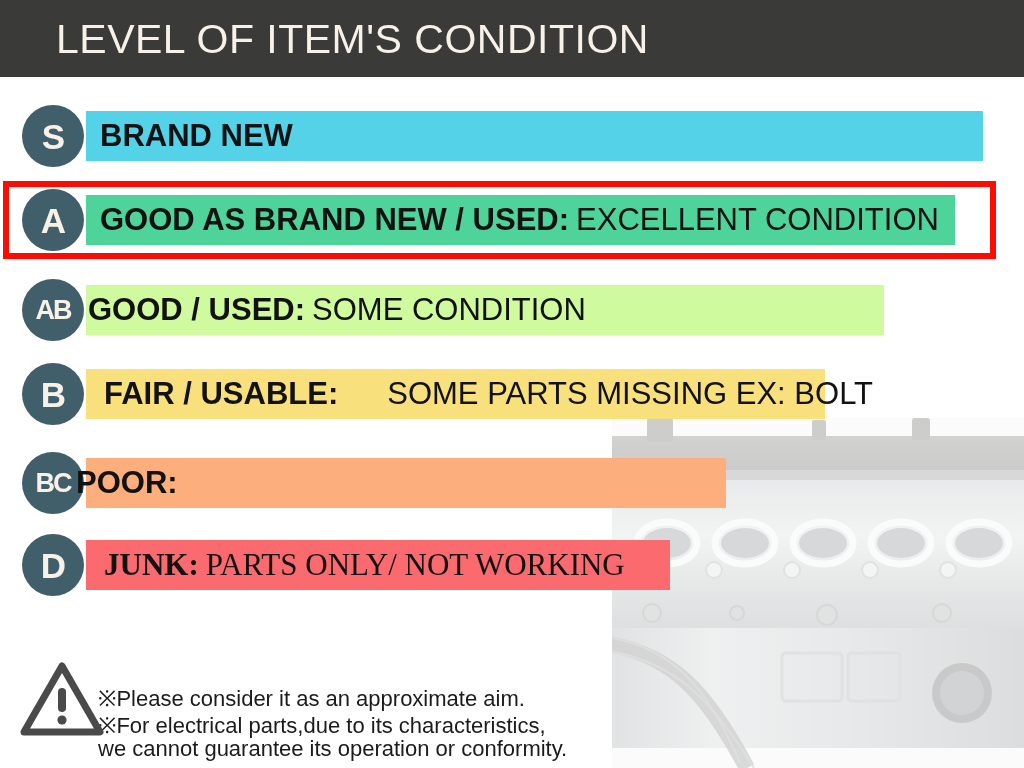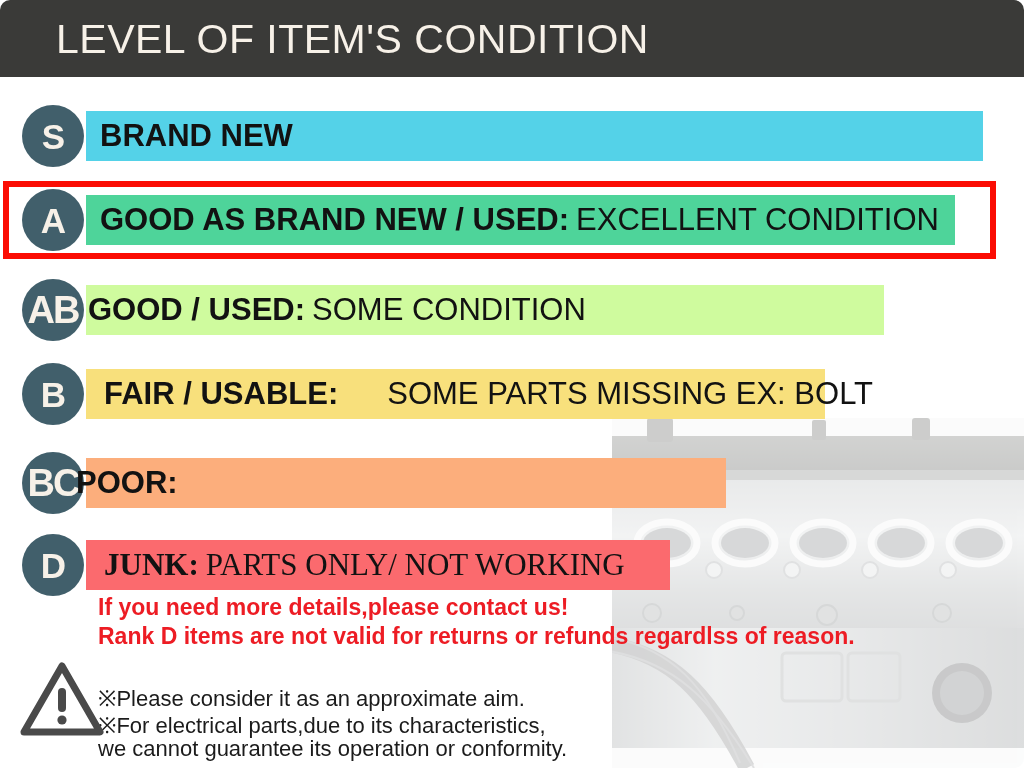--- a/index.html
+++ b/index.html
@@ -9,21 +9,20 @@
   }
   body {
     font-family: "Liberation Sans", sans-serif;
   }
   #page {
     position: relative;
     width: 1024px;
     height: 768px;
     overflow: hidden;
     background: #ffffff;
-    border-radius: 10px;
   }
 
   
   #engine-photo {
     position: absolute;
     left: 612px;
     top: 418px;
     width: 412px;
     height: 350px;
     opacity: 0.30;
@@ -83,21 +82,21 @@
   }
   .rank-badge-label {
     color: #f7f1e8;
     font-size: 35px;
     font-weight: 700;
     line-height: 1;
     letter-spacing: -1px;
     font-family: "Liberation Sans", sans-serif;
   }
   .rank-badge.wide .rank-badge-label {
-    font-size: 38px;
+    font-size: 27px;
     letter-spacing: -2px;
   }
   .rank-text {
     position: absolute;
     left: 100px;
     top: 0;
     height: 62px;
     display: flex;
     align-items: center;
     z-index: 3;
@@ -313,22 +312,20 @@
     <div class="rank-badge">
       <span class="rank-badge-label">D</span>
     </div>
     <div class="rank-text" style="left:104px;font-family:Liberation Serif, serif;">
       <span class="strong">JUNK:</span>
       <span class="pad"></span>
       <span class="normal">PARTS ONLY/ NOT WORKING</span>
     </div>
   </div>
 
-  <div class="notice-red" style="top:594px;">If you need more details,please contact us!</div>
-  <div class="notice-red" style="top:623px;">Rank D items are not valid for returns or refunds regardlss of reason.</div>
 
   <div class="notice-plain" style="top:682px;">※Please consider it as an approximate aim.</div>
   <div class="notice-plain" style="top:709px;">※For electrical parts,due to its characteristics,</div>
   <div class="notice-plain" style="top:736px;">we cannot guarantee its operation or conformity.</div>
 
   <svg id="warning-icon" viewBox="0 0 84 78">
     <path d="M42 6 L80 72 L4 72 Z" fill="none" stroke="#4a4a4a" stroke-width="7" stroke-linejoin="round"></path>
     <rect x="38" y="28" width="8" height="24" rx="4" fill="#4a4a4a"></rect>
     <circle cx="42" cy="60" r="4.6" fill="#4a4a4a"></circle>
   </svg>

